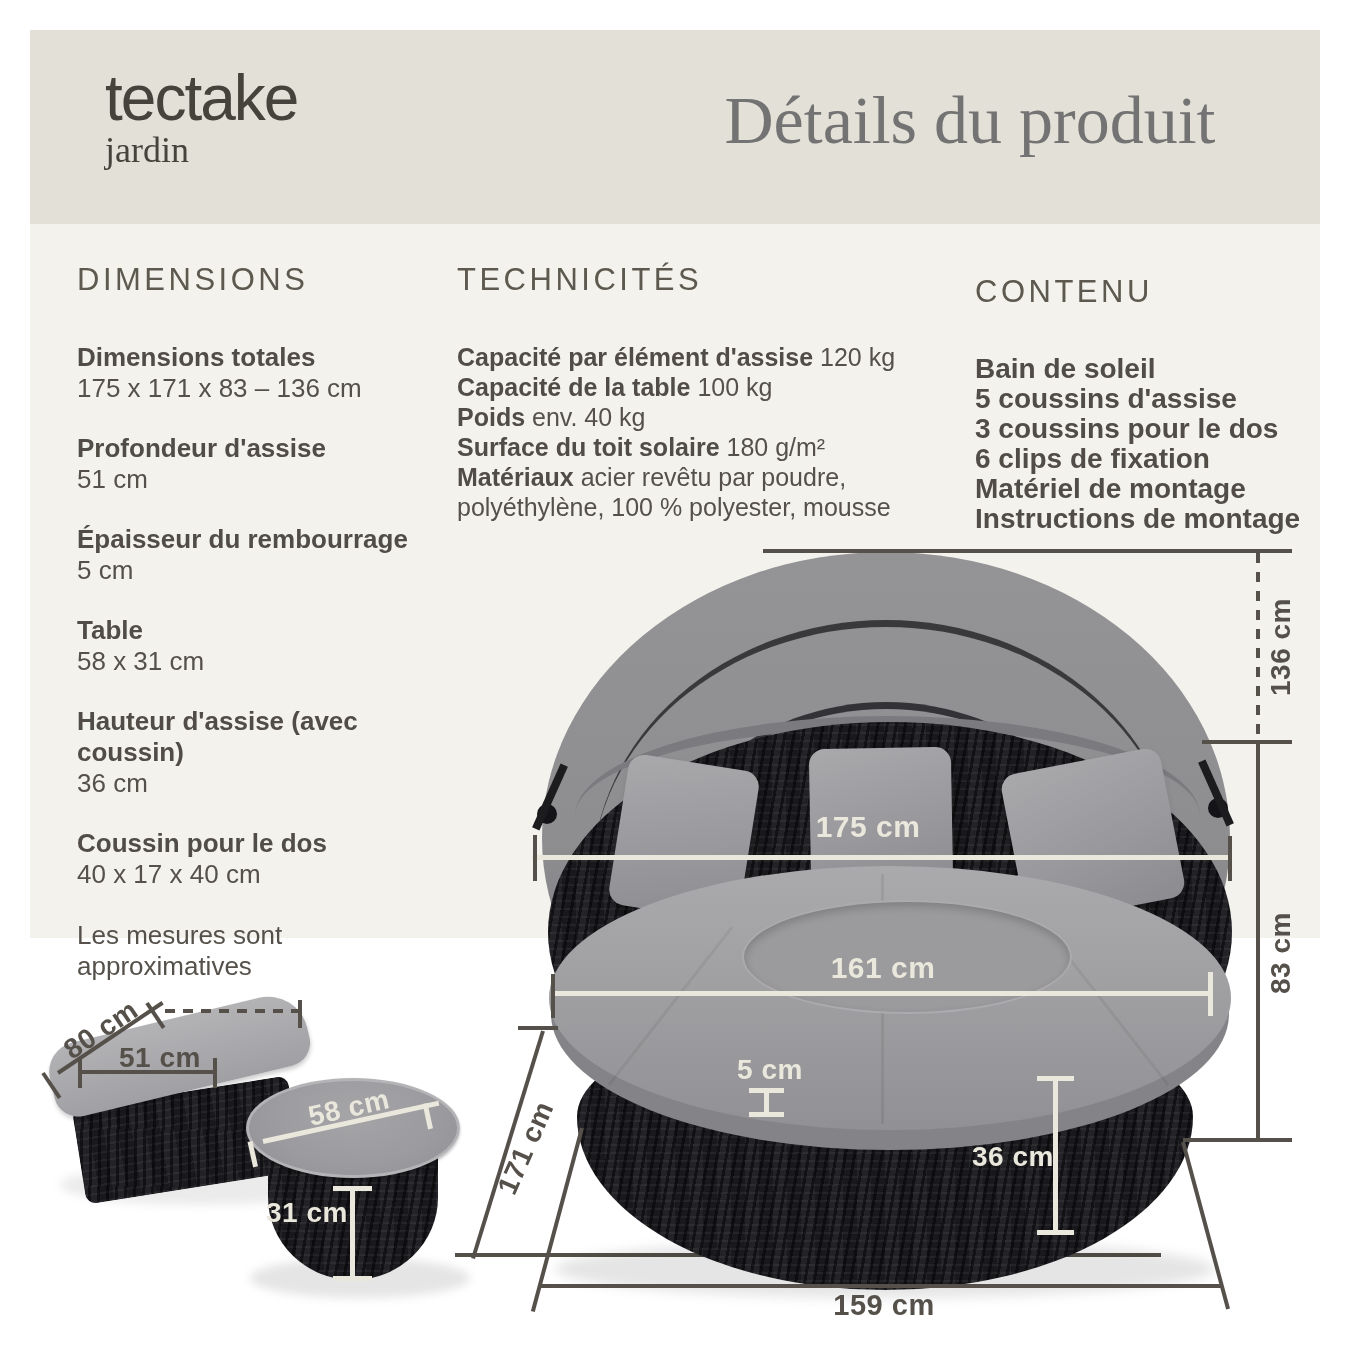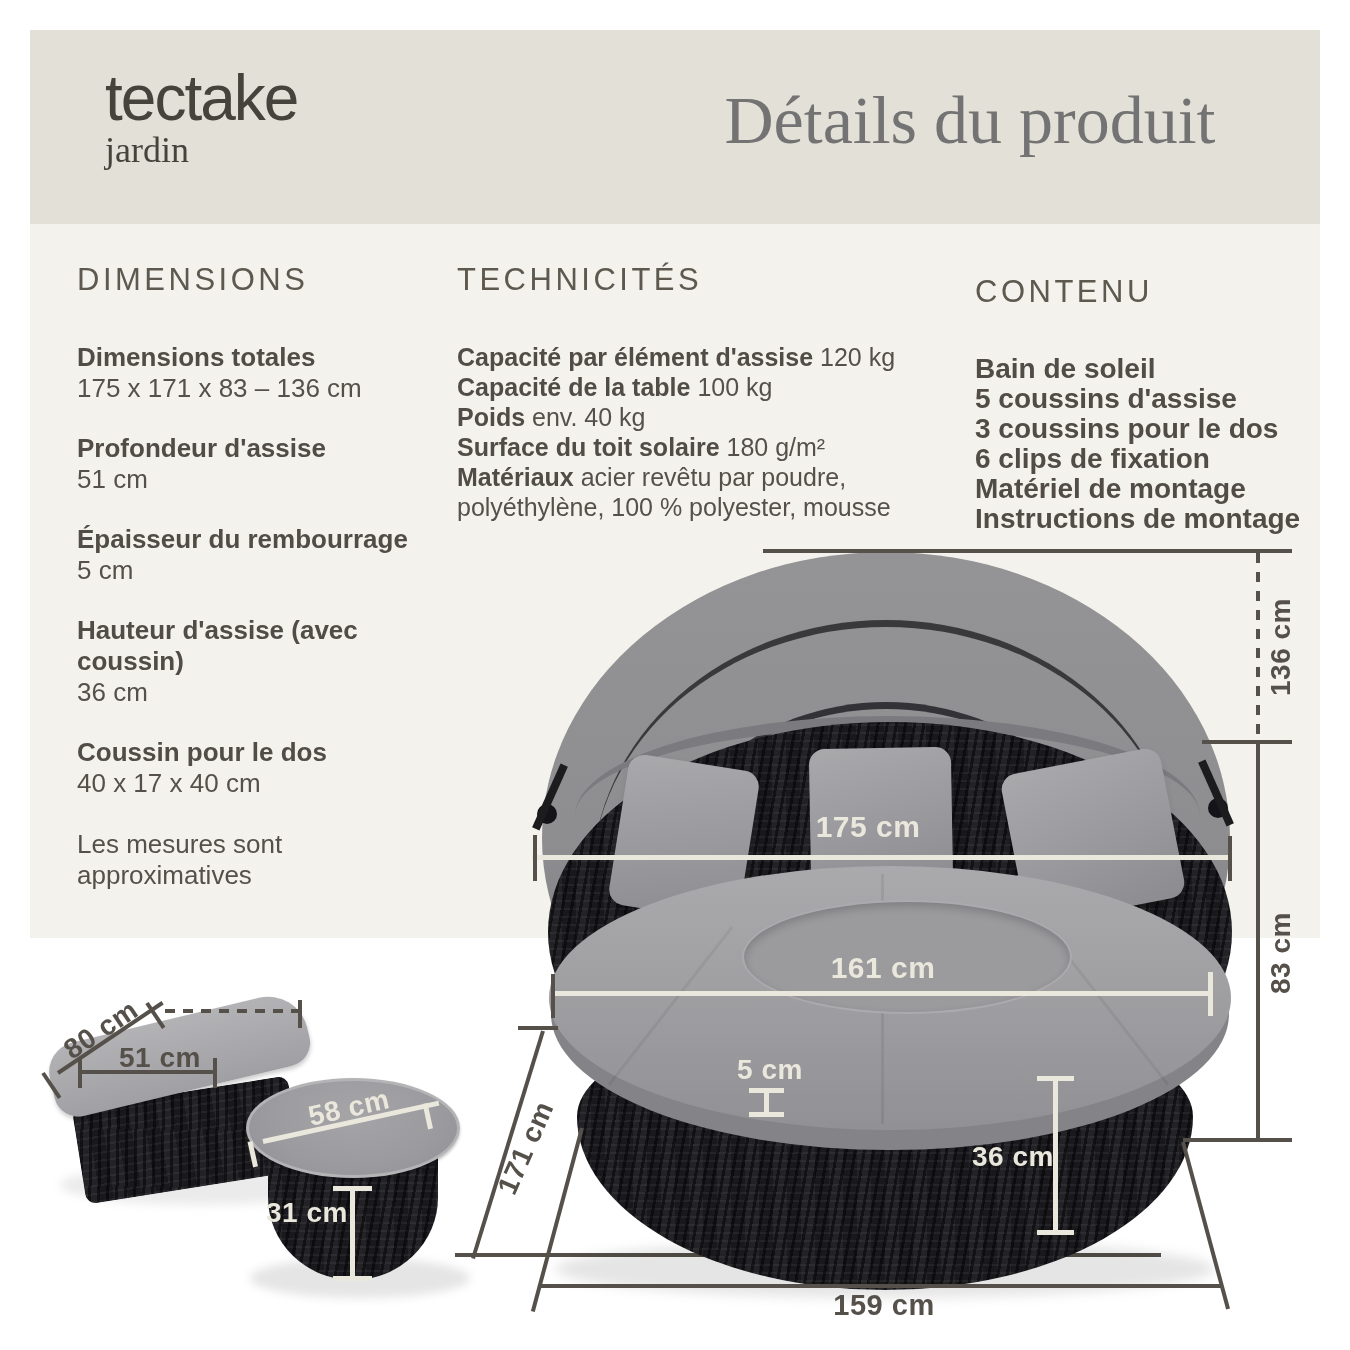--- a/index.html
+++ b/index.html
@@ -68,20 +68,24 @@
           <div class="lbl">Dimensions totales</div>
           <div class="val">175 x 171 x 83 – 136 cm</div>
         </div>
         <div class="dim-entry">
           <div class="lbl">Profondeur d'assise</div>
           <div class="val">51 cm</div>
         </div>
         <div class="dim-entry">
           <div class="lbl">Épaisseur du rembourrage</div>
           <div class="val">5 cm</div>
+        </div>
+        <div class="dim-entry">
+          <div class="lbl">Table</div>
+          <div class="val">58 x 31 cm</div>
         </div>
         <div class="dim-entry">
           <div class="lbl">Hauteur d'assise (avec coussin)</div>
           <div class="val">36 cm</div>
         </div>
         <div class="dim-entry">
           <div class="lbl">Coussin pour le dos</div>
           <div class="val">40 x 17 x 40 cm</div>
         </div>
       </div>

